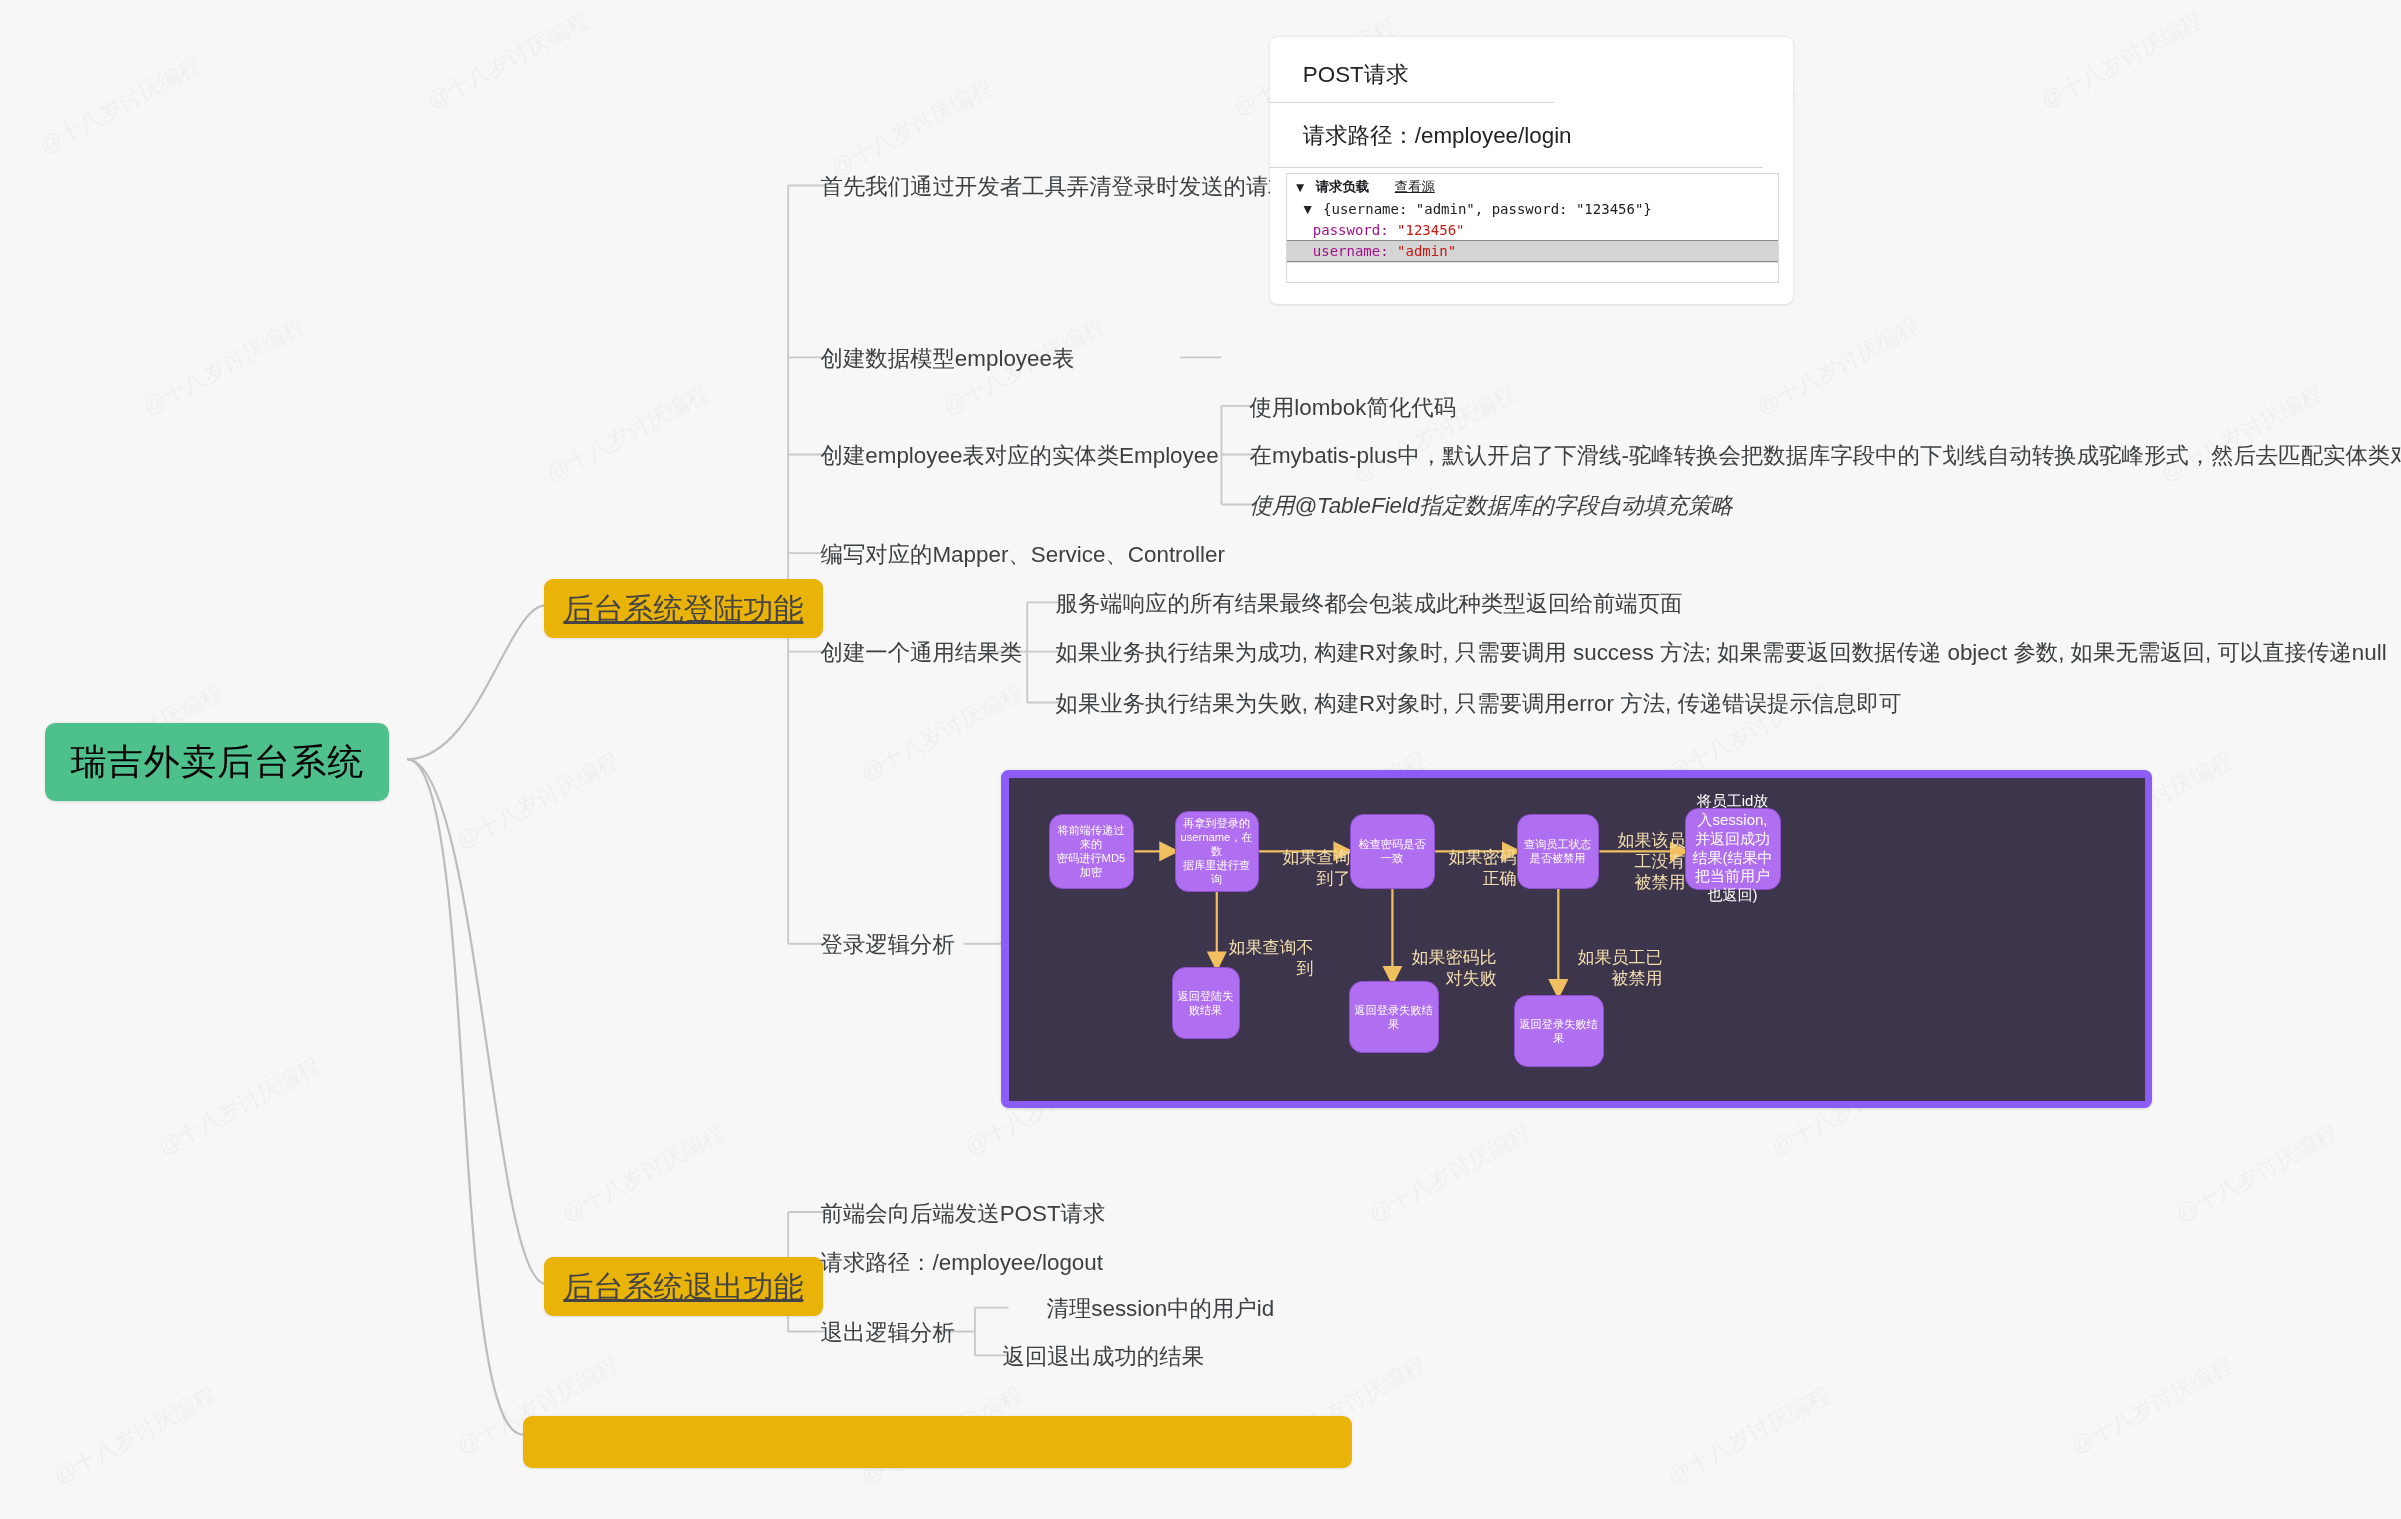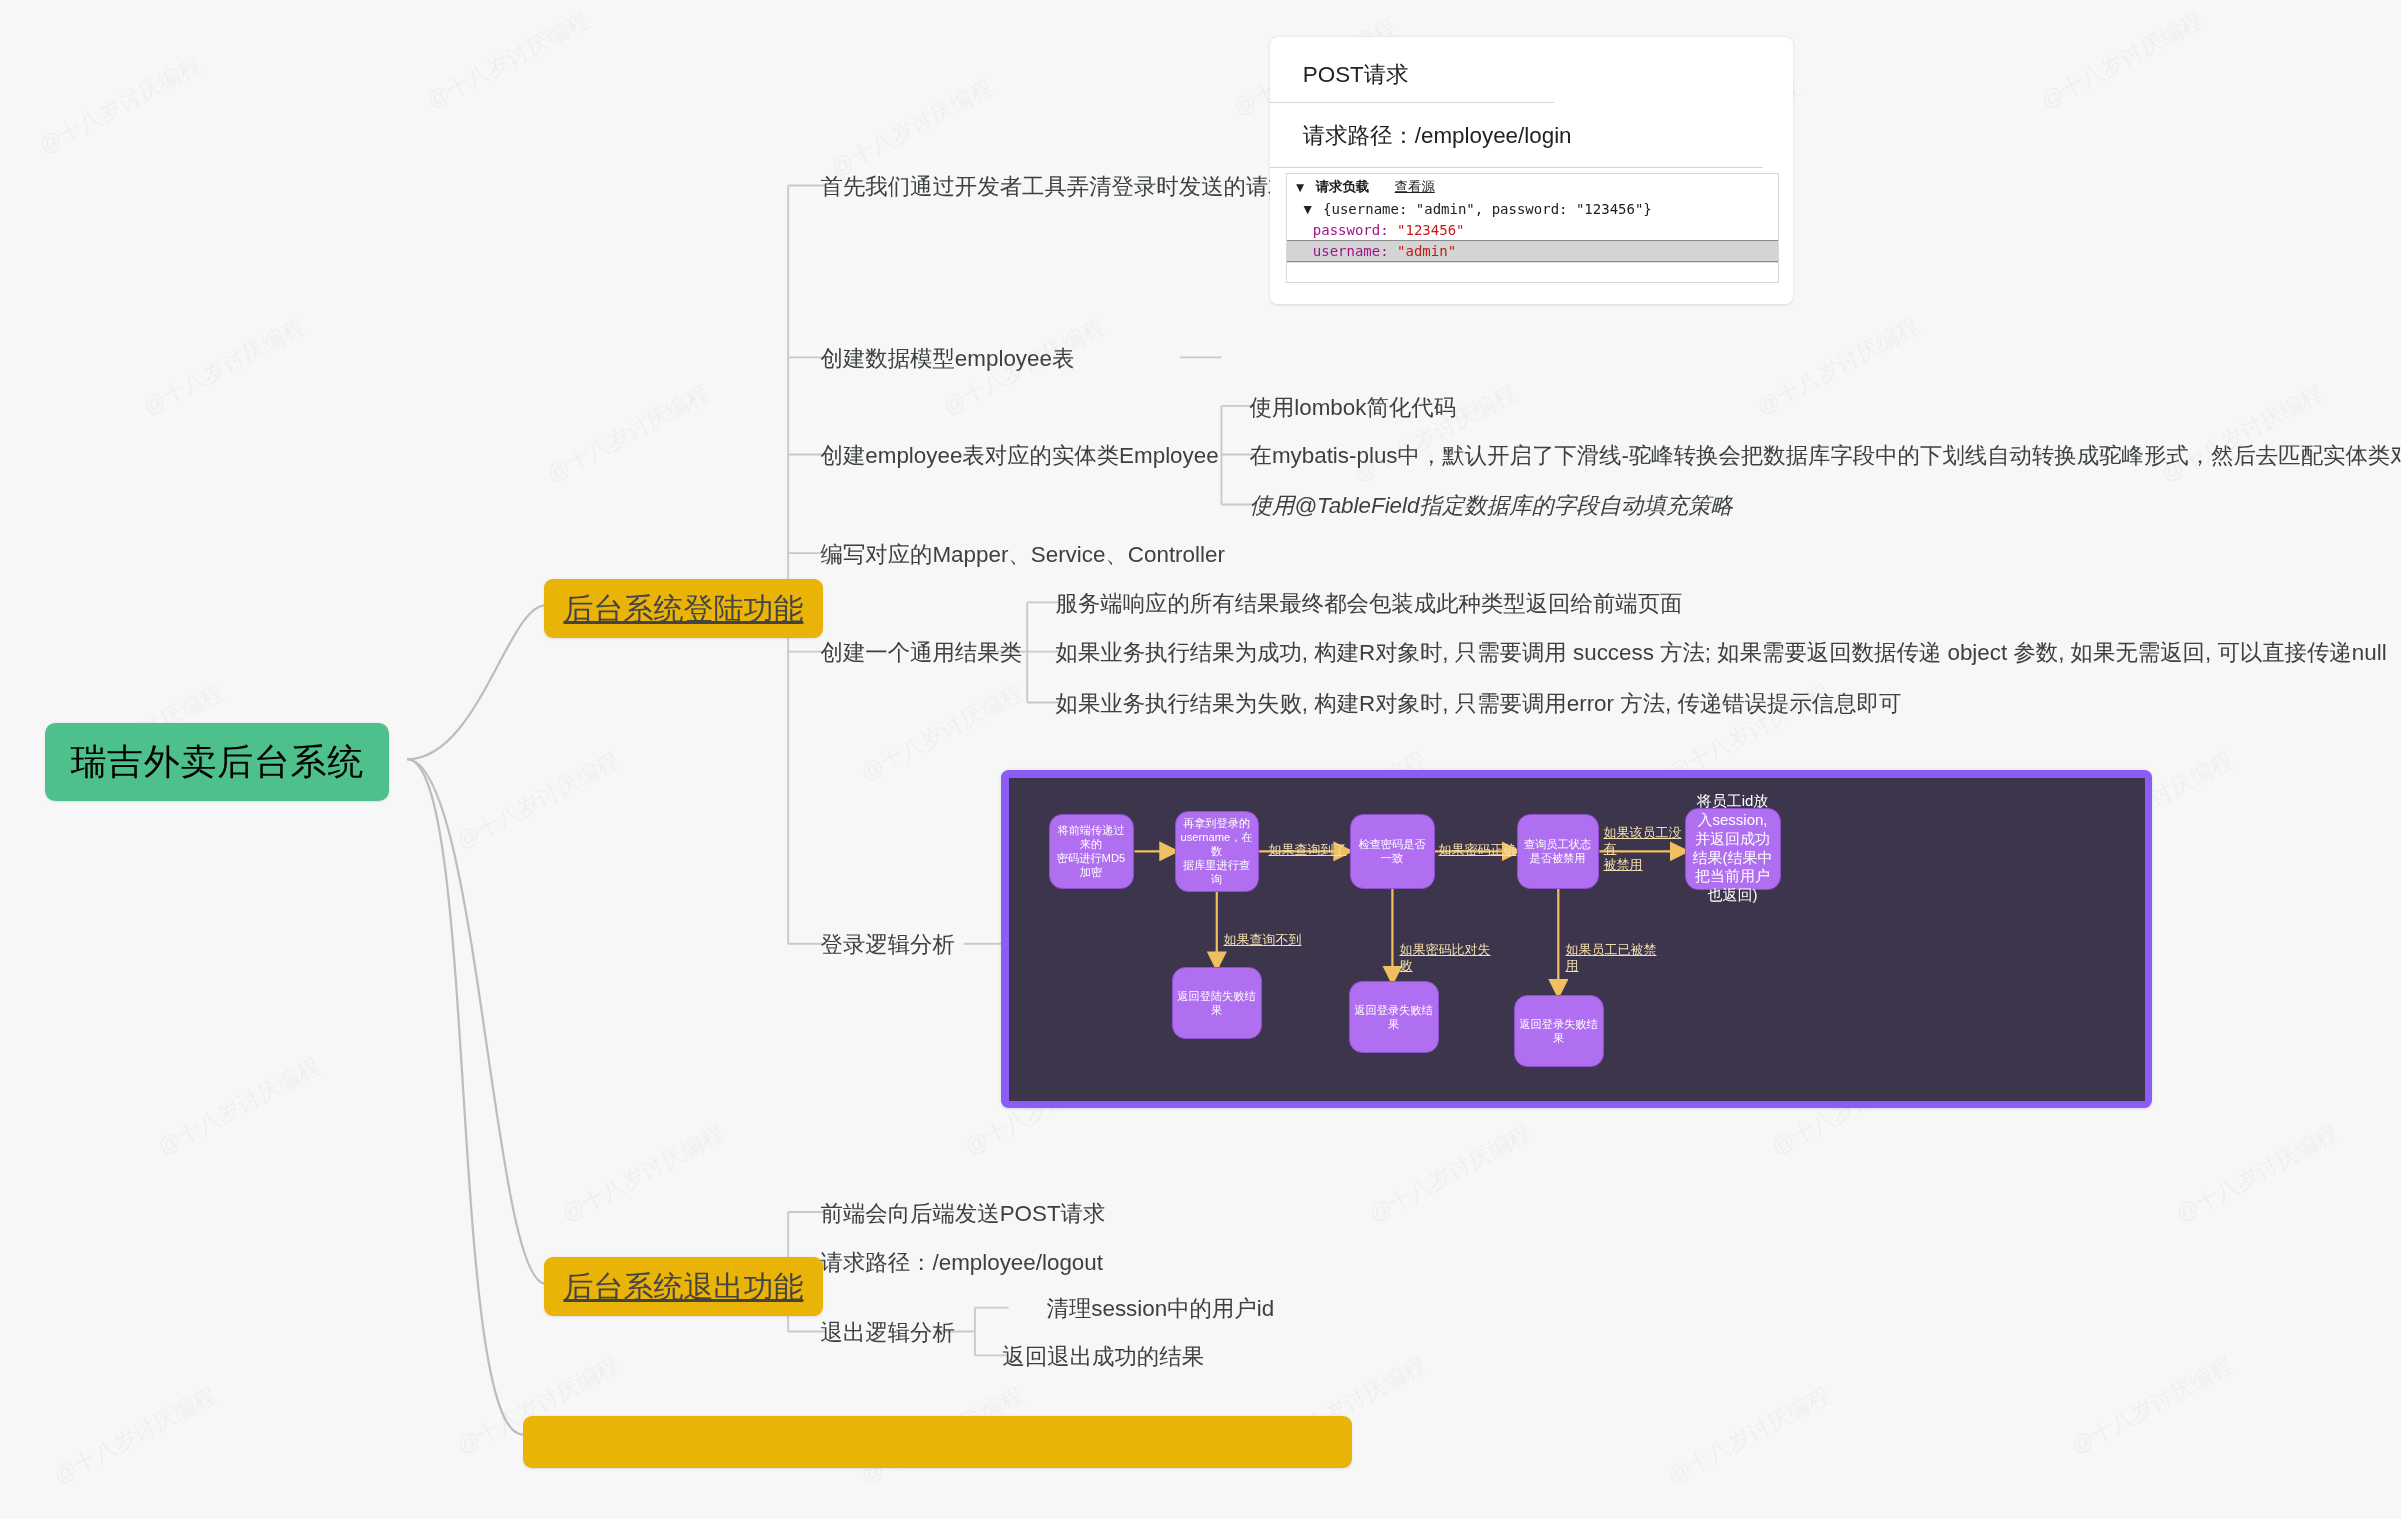--- a/index.html
+++ b/index.html
@@ -114,25 +114,24 @@
     display:flex;
     align-items:center;
     justify-content:center;
     text-align:center;
     line-height:1.25;
     padding:3px 4.5px;
   }
   .flabel {
     position:absolute;
     color:#f3dfae;
-    font-size:13px;
-    text-align:left;
+    font-size:17px;
+    text-align:right;
     line-height:1.25;
     white-space:pre-line;
-    text-decoration:underline;
   }
   .flow svg { position:absolute; left:0; top:0; width:1136px; height:323px; }
 </style>
 </head>
 <body>
 
 <div id="canvas">
 
   <div class="wm" style="left:30px;  top:90px;">@十八岁讨厌编程</div>
   <div class="wm" style="left:418px; top:45px;">@十八岁讨厌编程</div>
@@ -356,21 +355,21 @@
       </div>
       <div class="fbox" style="left:508px; top:36px; width:82px; height:75px;">
         <span style="white-space:pre-line;">查询员工状态
 是否被禁用</span>
       </div>
       <div class="fbox" style="left:676px; top:30px; width:96px; height:82px; font-size:15px;">
         <span style="white-space:pre-line;">将员工id放入session,
 并返回成功结果(结果中
 把当前用户也返回)</span>
       </div>
-      <div class="fbox" style="left:163px; top:189px; width:90px; height:72px;">
+      <div class="fbox" style="left:163px; top:189px; width:68px; height:72px;">
         <span>返回登陆失败结果</span>
       </div>
       <div class="fbox" style="left:340px; top:203px; width:90px; height:72px;">
         <span>返回登录失败结果</span>
       </div>
       <div class="fbox" style="left:505px; top:217px; width:90px; height:72px;">
         <span>返回登录失败结果</span>
       </div>
 
       <div class="flabel" style="left:260px; top:48px; width:82px;">

